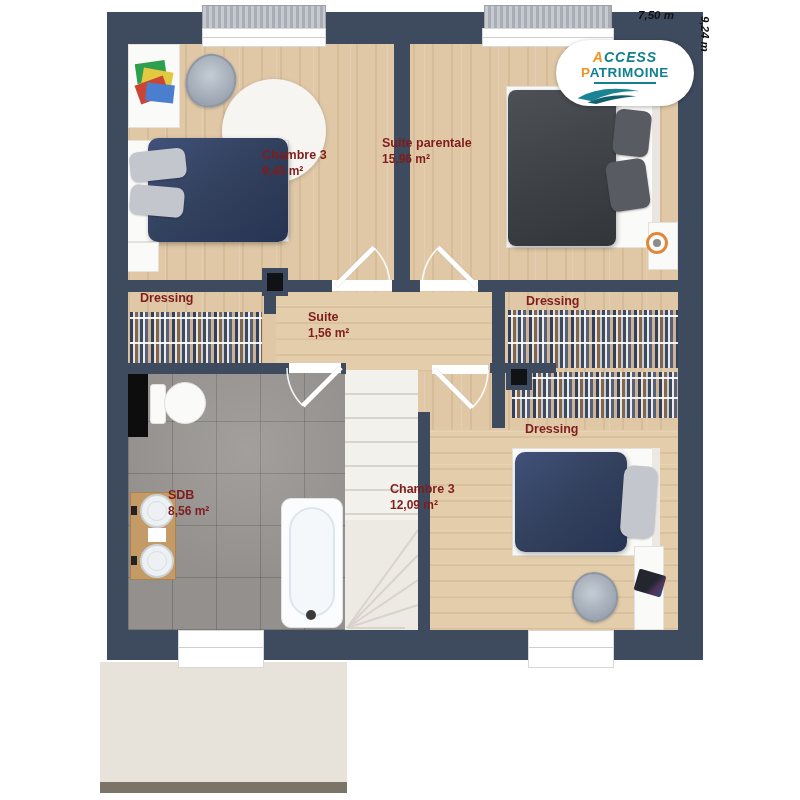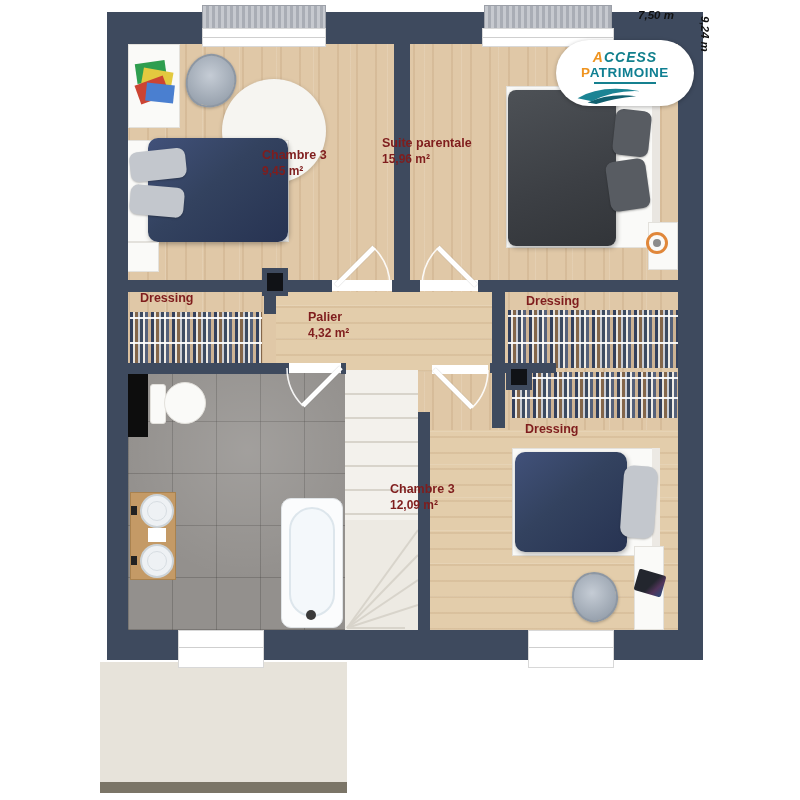--- a/index.html
+++ b/index.html
@@ -208,28 +208,32 @@
     <span class="area">9,45 m²</span>
   </div>
   <div class="rlabel" style="left:382px;top:136px;width:160px;">
     <span>Suite parentale</span>
     <span class="area">15,96 m²</span>
   </div>
   <div class="rlabel" style="left:140px;top:291px;width:120px;">
     <span>Dressing</span>
   </div>
   <div class="rlabel" style="left:308px;top:310px;width:140px;">
-    <span>Palier</span>
-    <span class="area">4,32 m²</span>
+    <span>Suite</span>
+    <span class="area">1,56 m²</span>
   </div>
   <div class="rlabel" style="left:526px;top:294px;width:120px;">
     <span>Dressing</span>
   </div>
   <div class="rlabel" style="left:525px;top:422px;width:120px;">
     <span>Dressing</span>
+  </div>
+  <div class="rlabel" style="left:168px;top:488px;width:120px;">
+    <span>SDB</span>
+    <span class="area">8,56 m²</span>
   </div>
   <div class="rlabel" style="left:390px;top:482px;width:160px;">
     <span>Chambre 3</span>
     <span class="area">12,09 m²</span>
   </div>
 
   <div class="logo">
     <span class="l1">ACCESS</span>
     <span class="l2">PATRIMOINE</span>
     <div class="tag"></div>

